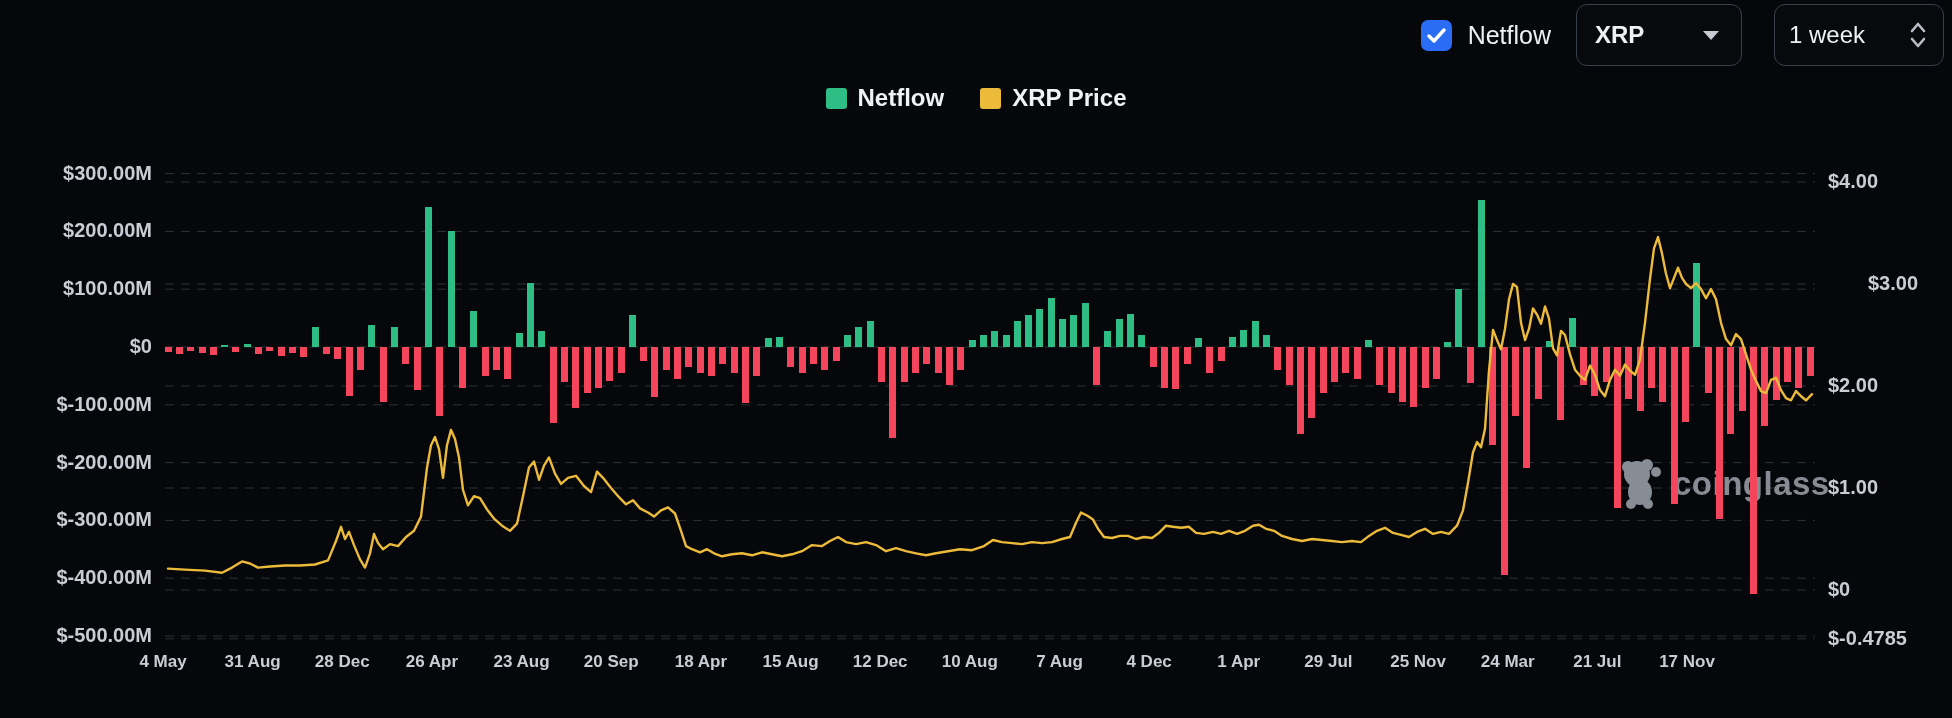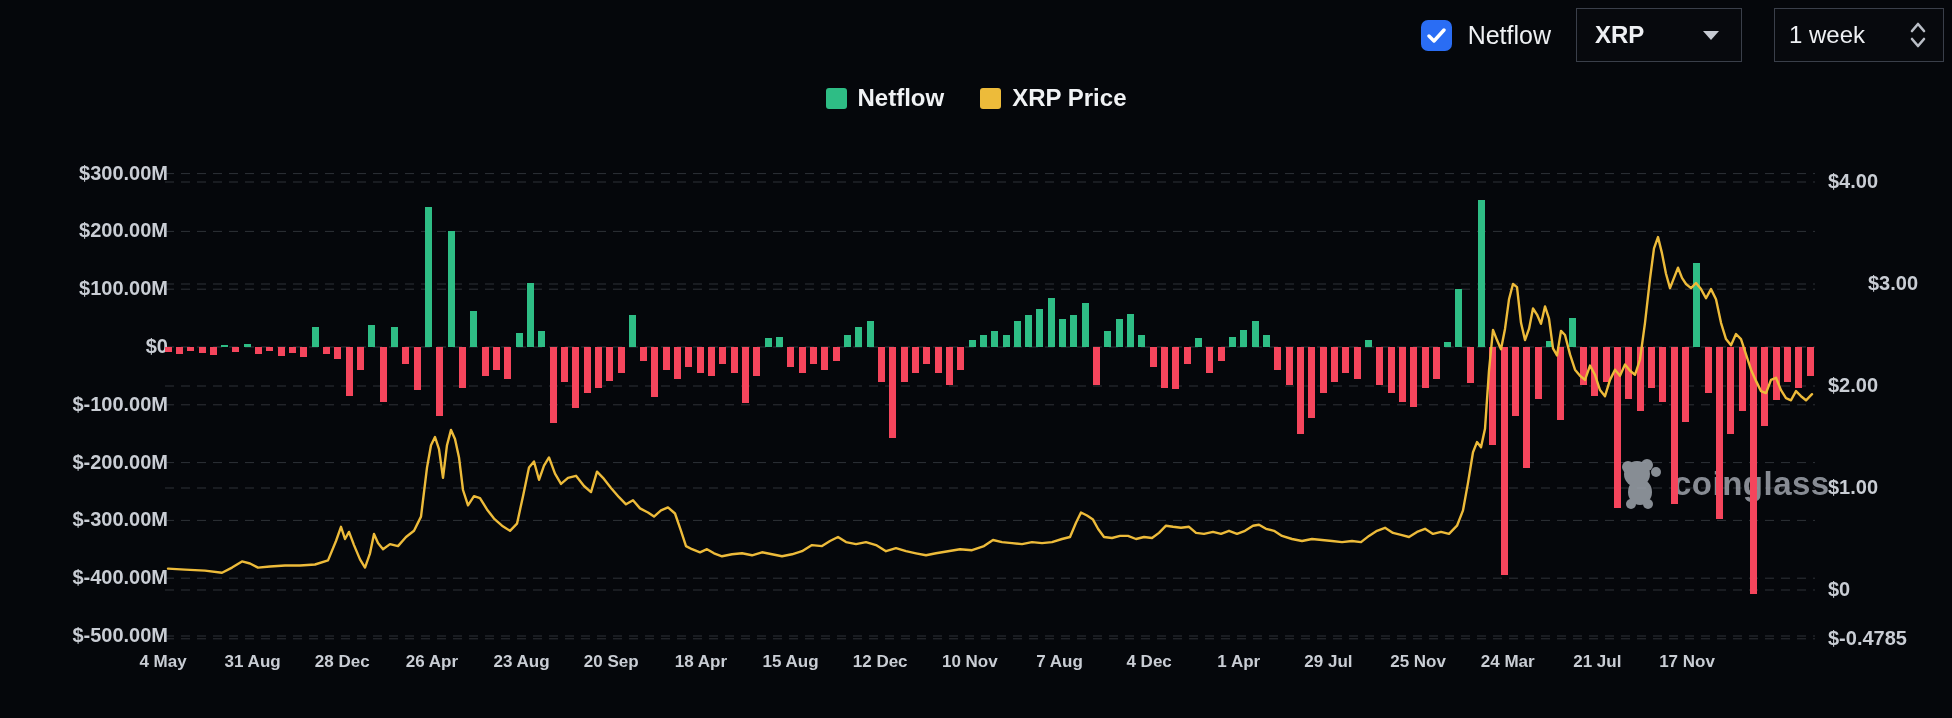--- a/index.html
+++ b/index.html
@@ -5,32 +5,32 @@
   html,body{margin:0;padding:0;background:#05070b;}
   .stage{position:relative;width:1952px;height:718px;background:#05070b;overflow:hidden;
          font-family:"Liberation Sans",sans-serif;-webkit-font-smoothing:antialiased;}
   .hdr-title{position:absolute;left:14px;top:14px;font-size:31px;font-weight:700;color:#f4f5f7;letter-spacing:.2px;}
   .hdr-controls{position:absolute;right:8px;top:8px;height:54px;display:flex;align-items:center;}
   .chk-row{display:flex;align-items:center;cursor:pointer;}
   .chk{width:31px;height:31px;border-radius:7px;background:#2a6df4;display:flex;align-items:center;justify-content:center;}
   .chk svg{display:block;}
   .chk-label{margin-left:16px;font-size:25px;font-weight:500;color:#eef0f3;}
   .select{display:flex;align-items:center;justify-content:space-between;box-sizing:border-box;
-          height:54px;border:1px solid #3a3f4a;border-radius:0;background:rgba(255,255,255,0.01);
+          height:62px;border:1px solid #3a3f4a;border-radius:11px;background:rgba(255,255,255,0.01);
           color:#eef0f3;font-size:24px;font-weight:600;cursor:pointer;}
   .select-symbol{width:166px;margin-left:25px;padding:0 22px 0 18px;}
   .select-interval{width:170px;margin-left:32px;padding:0 14px 0 14px;font-weight:500;}
   .caret-down{width:0;height:0;border-left:8px solid transparent;border-right:8px solid transparent;
               border-top:9px solid #c6cad2;}
   .legend{position:absolute;left:0;right:0;top:84px;display:flex;justify-content:center;gap:36px;}
   .legend-item{display:flex;align-items:center;gap:11px;cursor:pointer;}
   .legend-swatch{width:21px;height:21px;border-radius:3px;}
   .legend-label{font-size:24px;font-weight:600;color:#f0f2f4;}
   .ylab{position:absolute;font-size:20px;font-weight:600;color:#c9cdd4;white-space:nowrap;}
-  .ylab-left{left:0;width:152px;text-align:right;margin-left:16px;}
+  .ylab-left{left:0;width:152px;text-align:right;}
   .ylab-right{left:1828px;text-align:left;}
   .xlab{position:absolute;top:652px;width:110px;text-align:center;font-size:17px;font-weight:600;color:#c9cdd4;white-space:nowrap;}
   .watermark{position:absolute;left:1618px;top:459px;display:flex;align-items:center;gap:9px;opacity:.88;}
   .watermark-text{font-size:33px;font-weight:700;color:#999ea6;letter-spacing:.5px;}
   #chart-svg{position:absolute;left:0;top:0;pointer-events:none;}
 </style>
 </head>
 <body>
 
 <div class="stage">
@@ -108,21 +108,21 @@
   <div id="axis-x">
       <div class="xlab" style="left: 108px;">4 May</div>
       <div class="xlab" style="left: 197.647px;">31 Aug</div>
       <div class="xlab" style="left: 287.294px;">28 Dec</div>
       <div class="xlab" style="left: 376.941px;">26 Apr</div>
       <div class="xlab" style="left: 466.588px;">23 Aug</div>
       <div class="xlab" style="left: 556.235px;">20 Sep</div>
       <div class="xlab" style="left: 645.882px;">18 Apr</div>
       <div class="xlab" style="left: 735.529px;">15 Aug</div>
       <div class="xlab" style="left: 825.176px;">12 Dec</div>
-      <div class="xlab" style="left: 914.824px;">10 Nov</div>
+      <div class="xlab" style="left: 914.824px;">10 Aug</div>
       <div class="xlab" style="left: 1004.47px;">7 Aug</div>
       <div class="xlab" style="left: 1094.12px;">4 Dec</div>
       <div class="xlab" style="left: 1183.76px;">1 Apr</div>
       <div class="xlab" style="left: 1273.41px;">29 Jul</div>
       <div class="xlab" style="left: 1363.06px;">25 Nov</div>
       <div class="xlab" style="left: 1452.71px;">24 Mar</div>
       <div class="xlab" style="left: 1542.35px;">21 Jul</div>
       <div class="xlab" style="left: 1632px;">17 Nov</div>
     </div>
 

